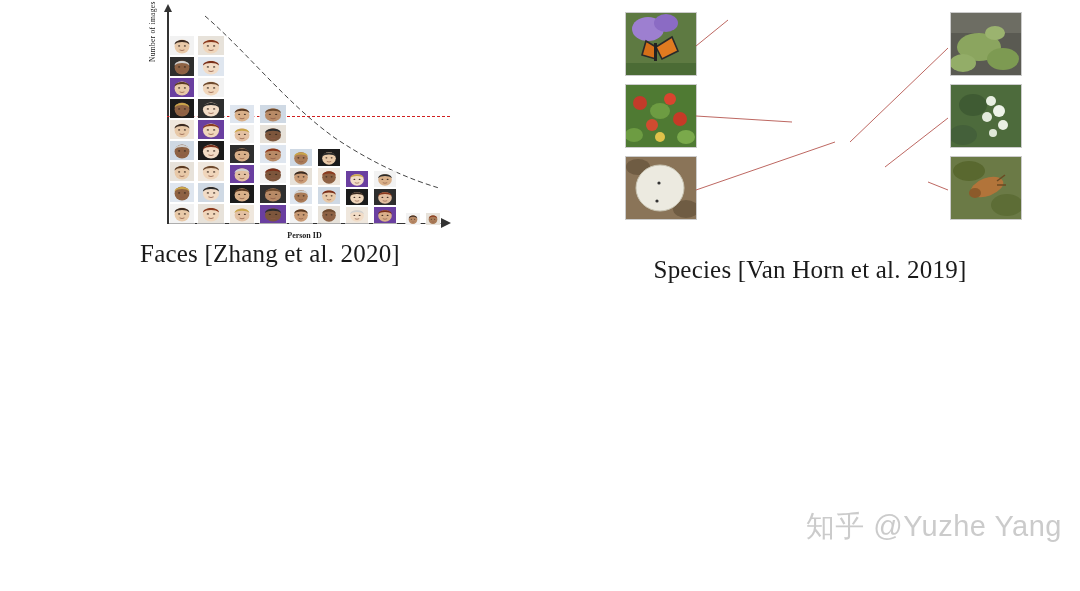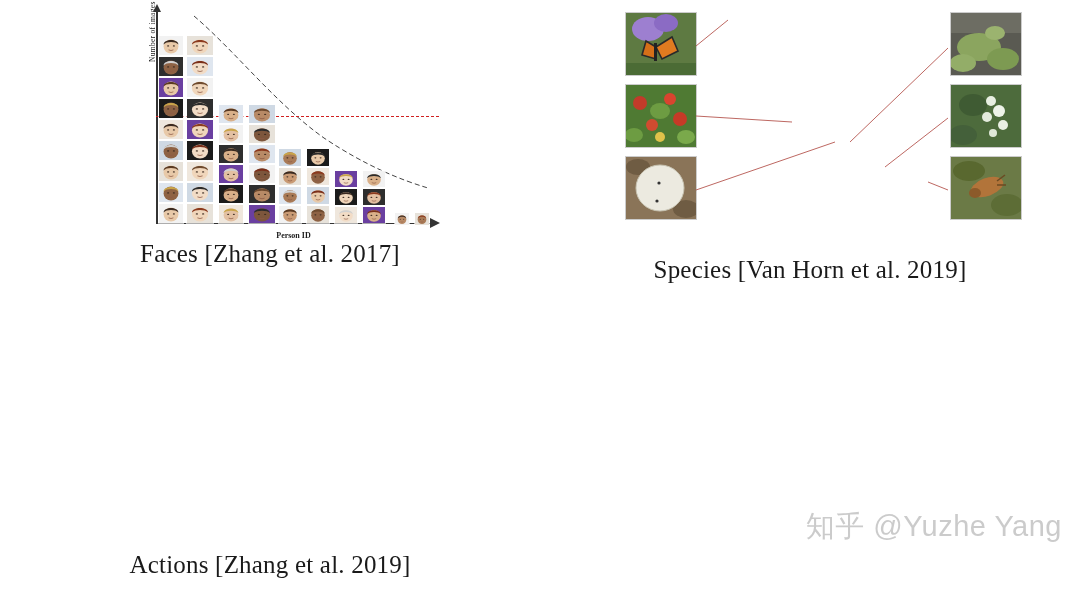--- a/index.html
+++ b/index.html
@@ -44,21 +44,21 @@
   .cell-species .caption { bottom: 12px; }
   .cell-actions .caption { bottom: 12px; }
   .vlabel {
     transform-origin: 0 0;
     transform: rotate(-90deg);
   }
 
   
   .faces-plot {
     position: absolute;
-    left: 156px; top: 12px;
+    left: 167px; top: 12px;
     width: 275px; height: 212px; font-weight: bold;
   }
   .faces-col {
     position: absolute;
     bottom: 0;
     display: flex;
     flex-direction: column-reverse;
     align-items: center;
   }
   .face-th {
@@ -519,21 +519,21 @@
                   <ellipse cx="7.6" cy="10.4" rx="0.9" ry="0.7" fill="#3a2a20"></ellipse>
                   <ellipse cx="12.4" cy="10.4" rx="0.9" ry="0.7" fill="#3a2a20"></ellipse>
                   <path d="M8 14.6 Q10 16, 12 14.6" stroke="#8d5a46" stroke-width="0.7" fill="none"></path>
                 </svg></div>
             </div>
           </div>
 
         <div class="faces-xlab">Person ID</div>
       </div>
     </div>
-    <div class="caption">Faces [Zhang et al. 2017]</div>
+    <div class="caption">Faces [Zhang et al. 2020]</div>
   </div>
 
 
   <div class="cell cell-species">
     <div class="figure-area" style="height:222px;">
 
       <div class="sp-thumb" style="left:85px; top:12px;">
         <svg width="70" height="62" viewBox="0 0 70 62" preserveAspectRatio="none">
           <rect width="70" height="62" fill="#5e7a42"></rect>
           <ellipse cx="22" cy="16" rx="16" ry="12" fill="#9d7fd0"></ellipse>
@@ -611,37 +611,16 @@
         <line x1="156" y1="190" x2="295" y2="142" stroke="#b5564f" stroke-width="0.9"></line>
         <line x1="408" y1="48" x2="310" y2="142" stroke="#b5564f" stroke-width="0.9"></line>
         <line x1="408" y1="118" x2="345" y2="167" stroke="#b5564f" stroke-width="0.9"></line>
         <line x1="408" y1="190" x2="388" y2="182" stroke="#b5564f" stroke-width="0.9"></line>
       </svg>
 
     </div>
     <div class="caption">Species [Van Horn et al. 2019]</div>
   </div>
 
-  <div class="cell cell-actions">
-    <div class="figure-area" style="height:222px;">
-      
-
-      
-      
-
-      
-
-      
-
-      
-
-      
-      
-      
-      
-      
-    </div>
-    <div class="caption">Actions [Zhang et al. 2019]</div>
-  </div>
 
 </div>
 
 <div class="watermark">知乎 @Yuzhe Yang</div>
 
 </body></html>

